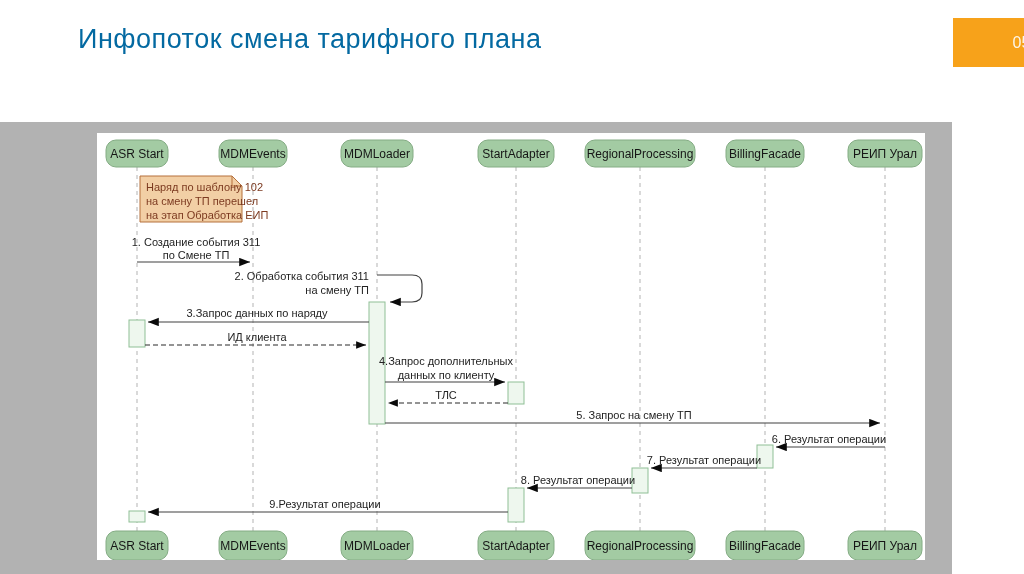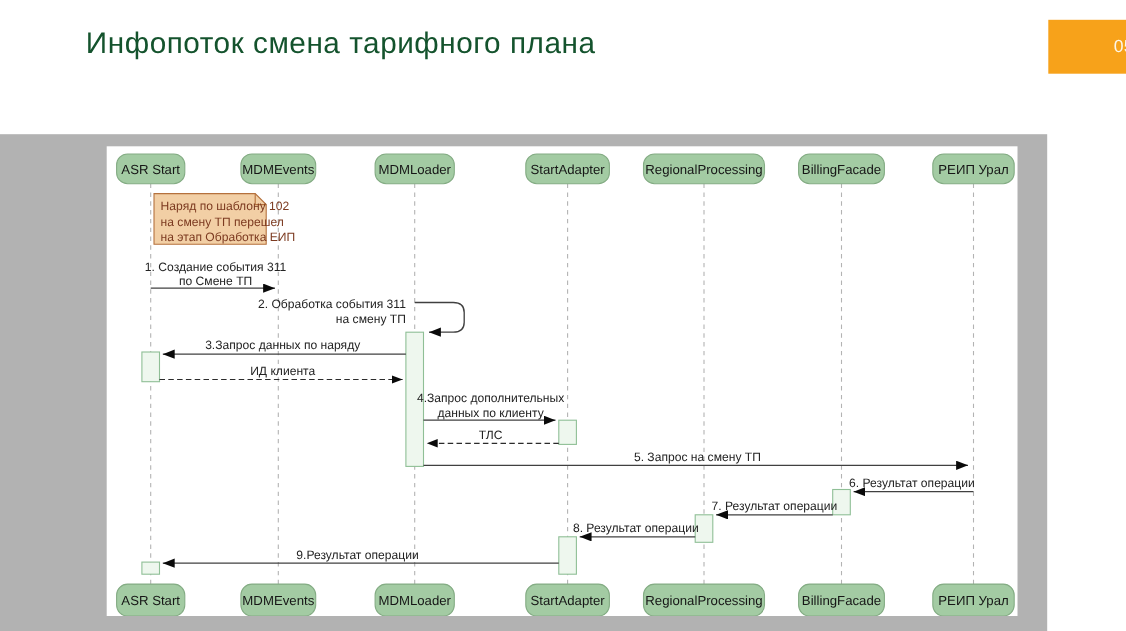--- a/index.html
+++ b/index.html
@@ -5,21 +5,21 @@
   html,body{margin:0;padding:0;}
   body{
     width:1024px;height:574px;position:relative;overflow:hidden;
     background:#ffffff;font-family:"Liberation Sans", sans-serif;
   }
   .header{
     position:absolute;left:0;top:0;width:1024px;height:122px;background:#ffffff;
   }
   .slide-title{
     position:absolute;left:78px;top:24px;
-    font-size:27px;letter-spacing:.5px;color:#14532d;font-weight:400;
+    font-size:27px;letter-spacing:.5px;color:#0369a1;font-weight:400;
   }
   .page-badge{
     position:absolute;left:953px;top:18px;width:49px;height:49px;
     background:#f7a21a;color:#fdf6e8;font-size:16px;
     display:flex;align-items:center;justify-content:center;padding-left:44px;
   }
   .stage{
     position:absolute;left:0;top:122px;width:952px;height:452px;background:#b2b2b2;
   }
   .canvas{

